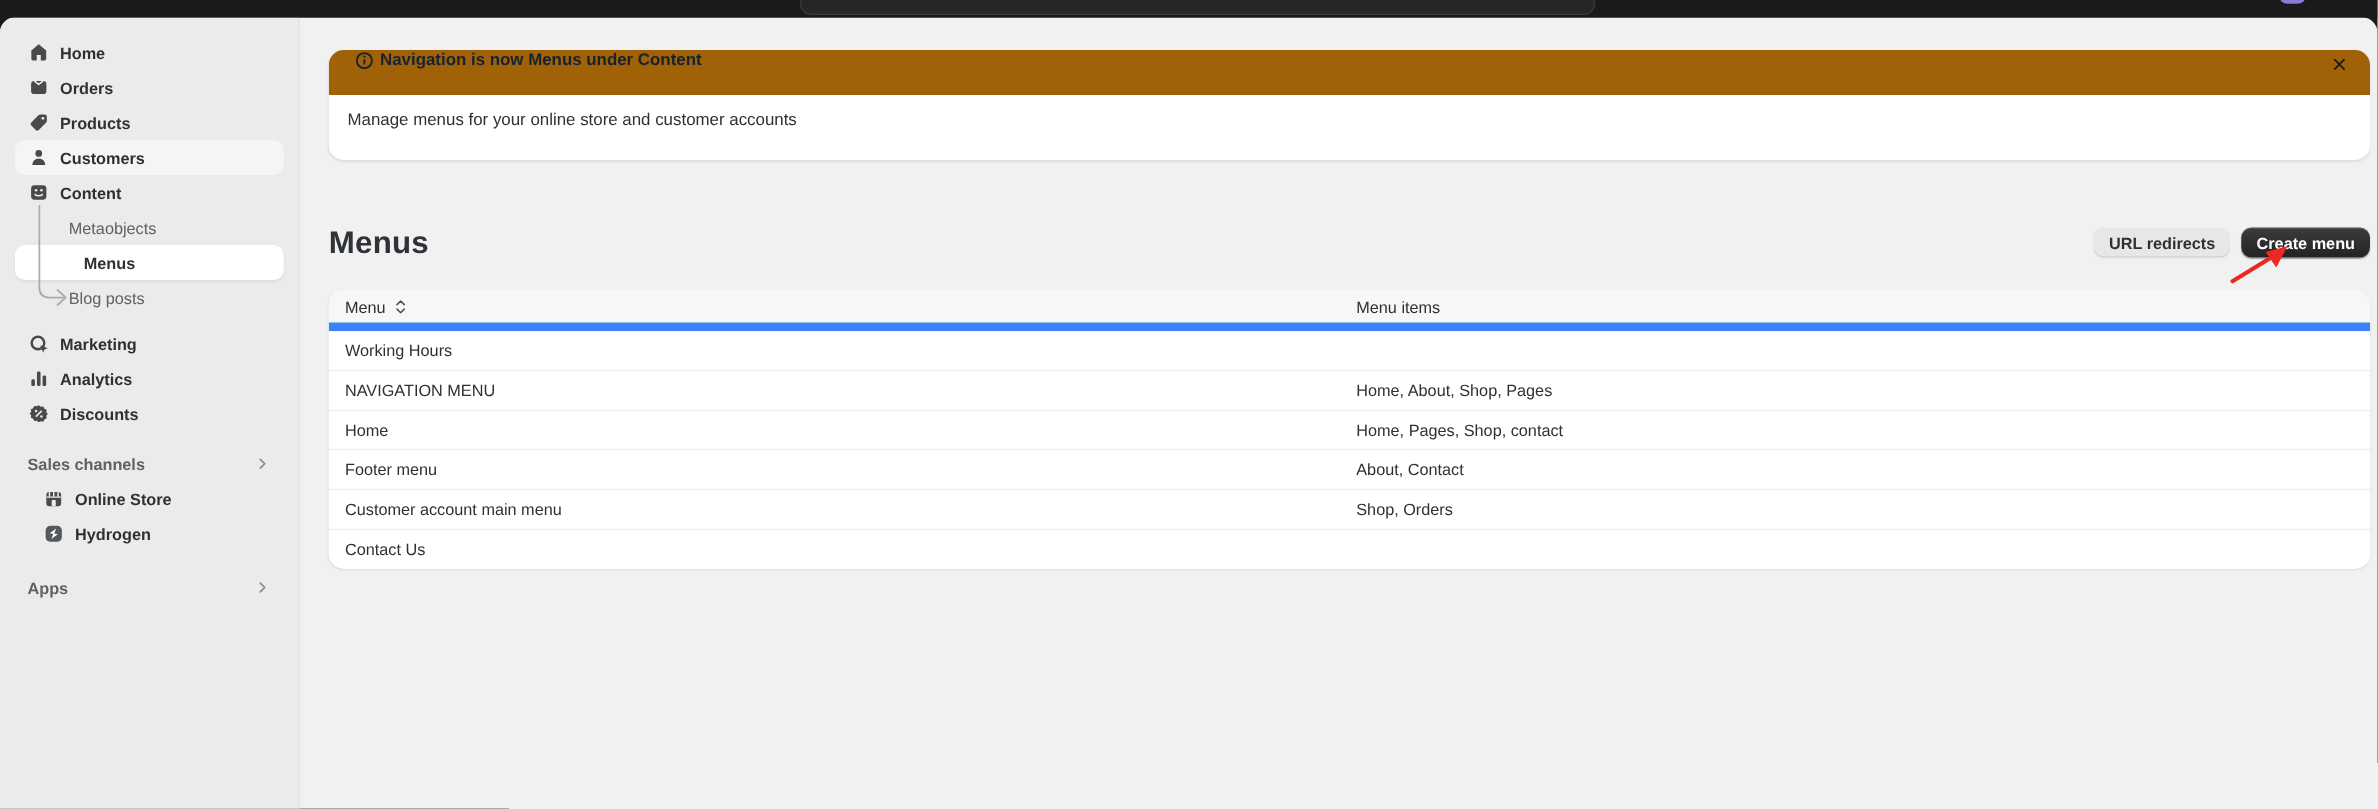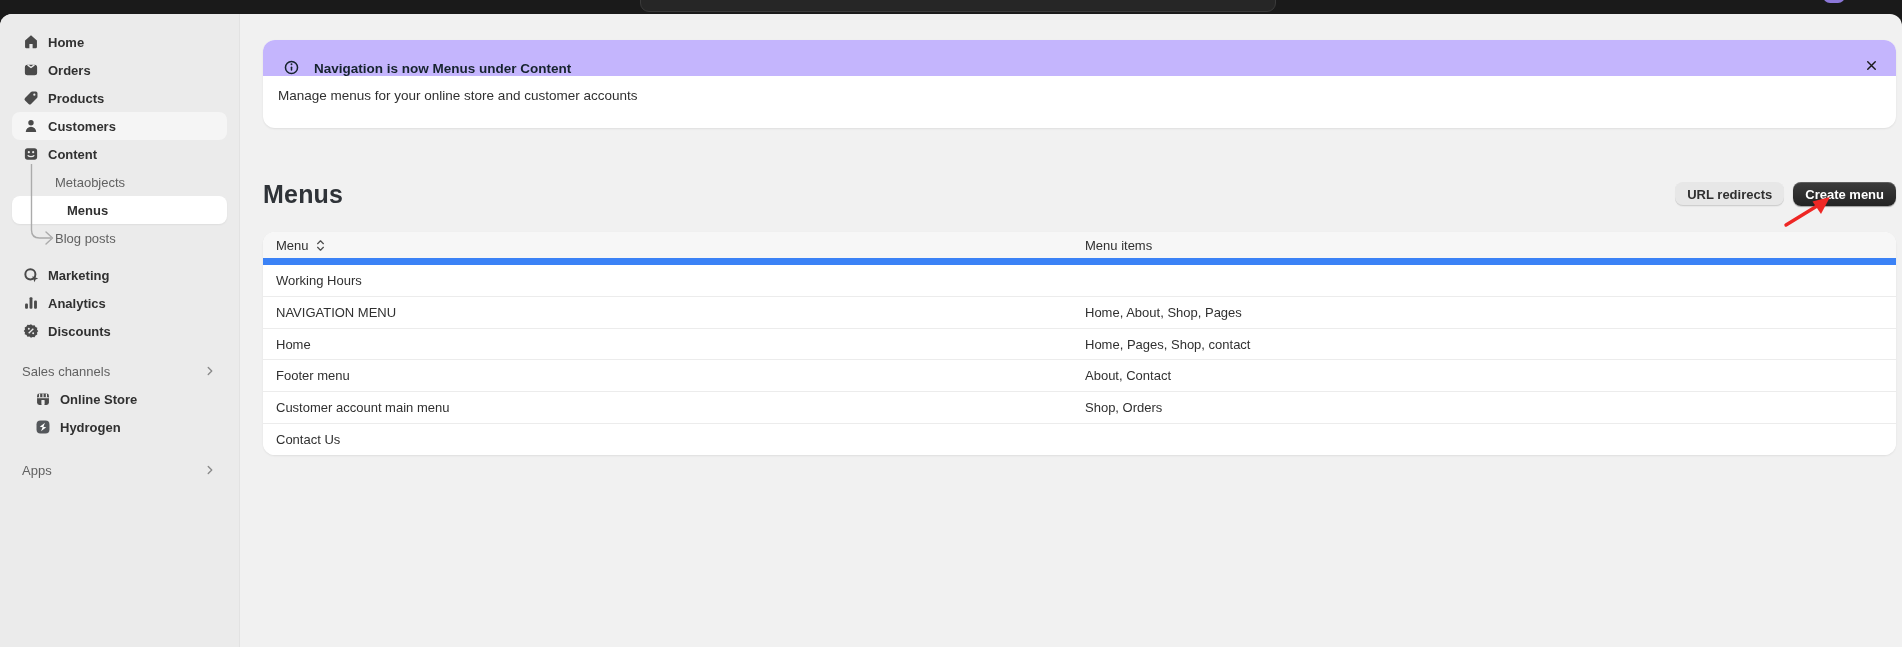--- a/index.html
+++ b/index.html
@@ -20,30 +20,30 @@
   .sidebar { position:absolute; top:0; left:0; bottom:0; width:240px; background:#ebebeb;
              border-right:1px solid #e2e2e2; padding-top:14px; }
   .nav-item { height:28px; margin:0 12px; border-radius:8px; display:flex; align-items:center;
               gap:8px; padding:0 10px; font-size:13px; font-weight:700; color:#303030; cursor:pointer; }
   .nav-item .ni { width:18px; height:18px; flex:0 0 18px; display:block; }
   .nav-item.sub { padding-left:43px; font-weight:400; color:#616161; }
   .nav-item.state-active-parent { background:#f5f5f5; }
   .nav-item.selected { background:#ffffff; font-weight:700; color:#303030; padding-left:55px;
                        box-shadow:0 1px 2px rgba(0,0,0,.06); }
   .nav-section { height:28px; margin:0 12px; padding:0 10px; display:flex; align-items:center;
-                 justify-content:space-between; font-size:13px; font-weight:400; color:#616161; cursor:pointer; }
+                 justify-content:space-between; font-size:13px; font-weight:700; color:#616161; cursor:pointer; }
   .sp9 { height:9px; } .sp12 { height:12px; } .sp15 { height:15px; }
   .tree-connector { position:absolute; left:28px; top:150px; width:34px; height:92px; z-index:2; pointer-events:none; }
 
   
   .main { position:absolute; top:0; left:241px; right:0; bottom:0; }
 
   .banner-card { position:absolute; left:22px; right:6px; top:26px; height:88px; background:#ffffff;
                  border-radius:12px; box-shadow:0 1px 2px rgba(0,0,0,.08); overflow:hidden; }
-  .banner-head { height:36px; background:#c4b5fd; display:flex; align-items:flex-end; gap:14px; padding:0 14px 0 20px; }
+  .banner-head { height:36px; background:#a16207; display:flex; align-items:flex-start; gap:4px; padding:0 14px 0 20px; }
   .banner-title { font-size:13.5px; font-weight:700; color:#16232e; }
   .banner-close { margin-left:auto; width:22px; height:22px; border:none; background:transparent;
                   display:flex; align-items:center; justify-content:center; cursor:pointer; border-radius:6px; }
   .banner-body { padding:12px 20px 0 15px; font-size:13.5px; color:#303030; }
 
   .page-header { position:absolute; left:22px; right:6px; top:160px; height:40px; display:flex; align-items:center; }
   .page-title { font-size:25px; font-weight:700; color:#2f3338; letter-spacing:.2px; }
   .actions { margin-left:auto; display:flex; align-items:center; gap:9px; }
   .btn { height:24px; padding:0 12px; border-radius:8px; font-size:13px; font-weight:700;
          font-family:"Liberation Sans", sans-serif; display:flex; align-items:center; cursor:pointer; }

